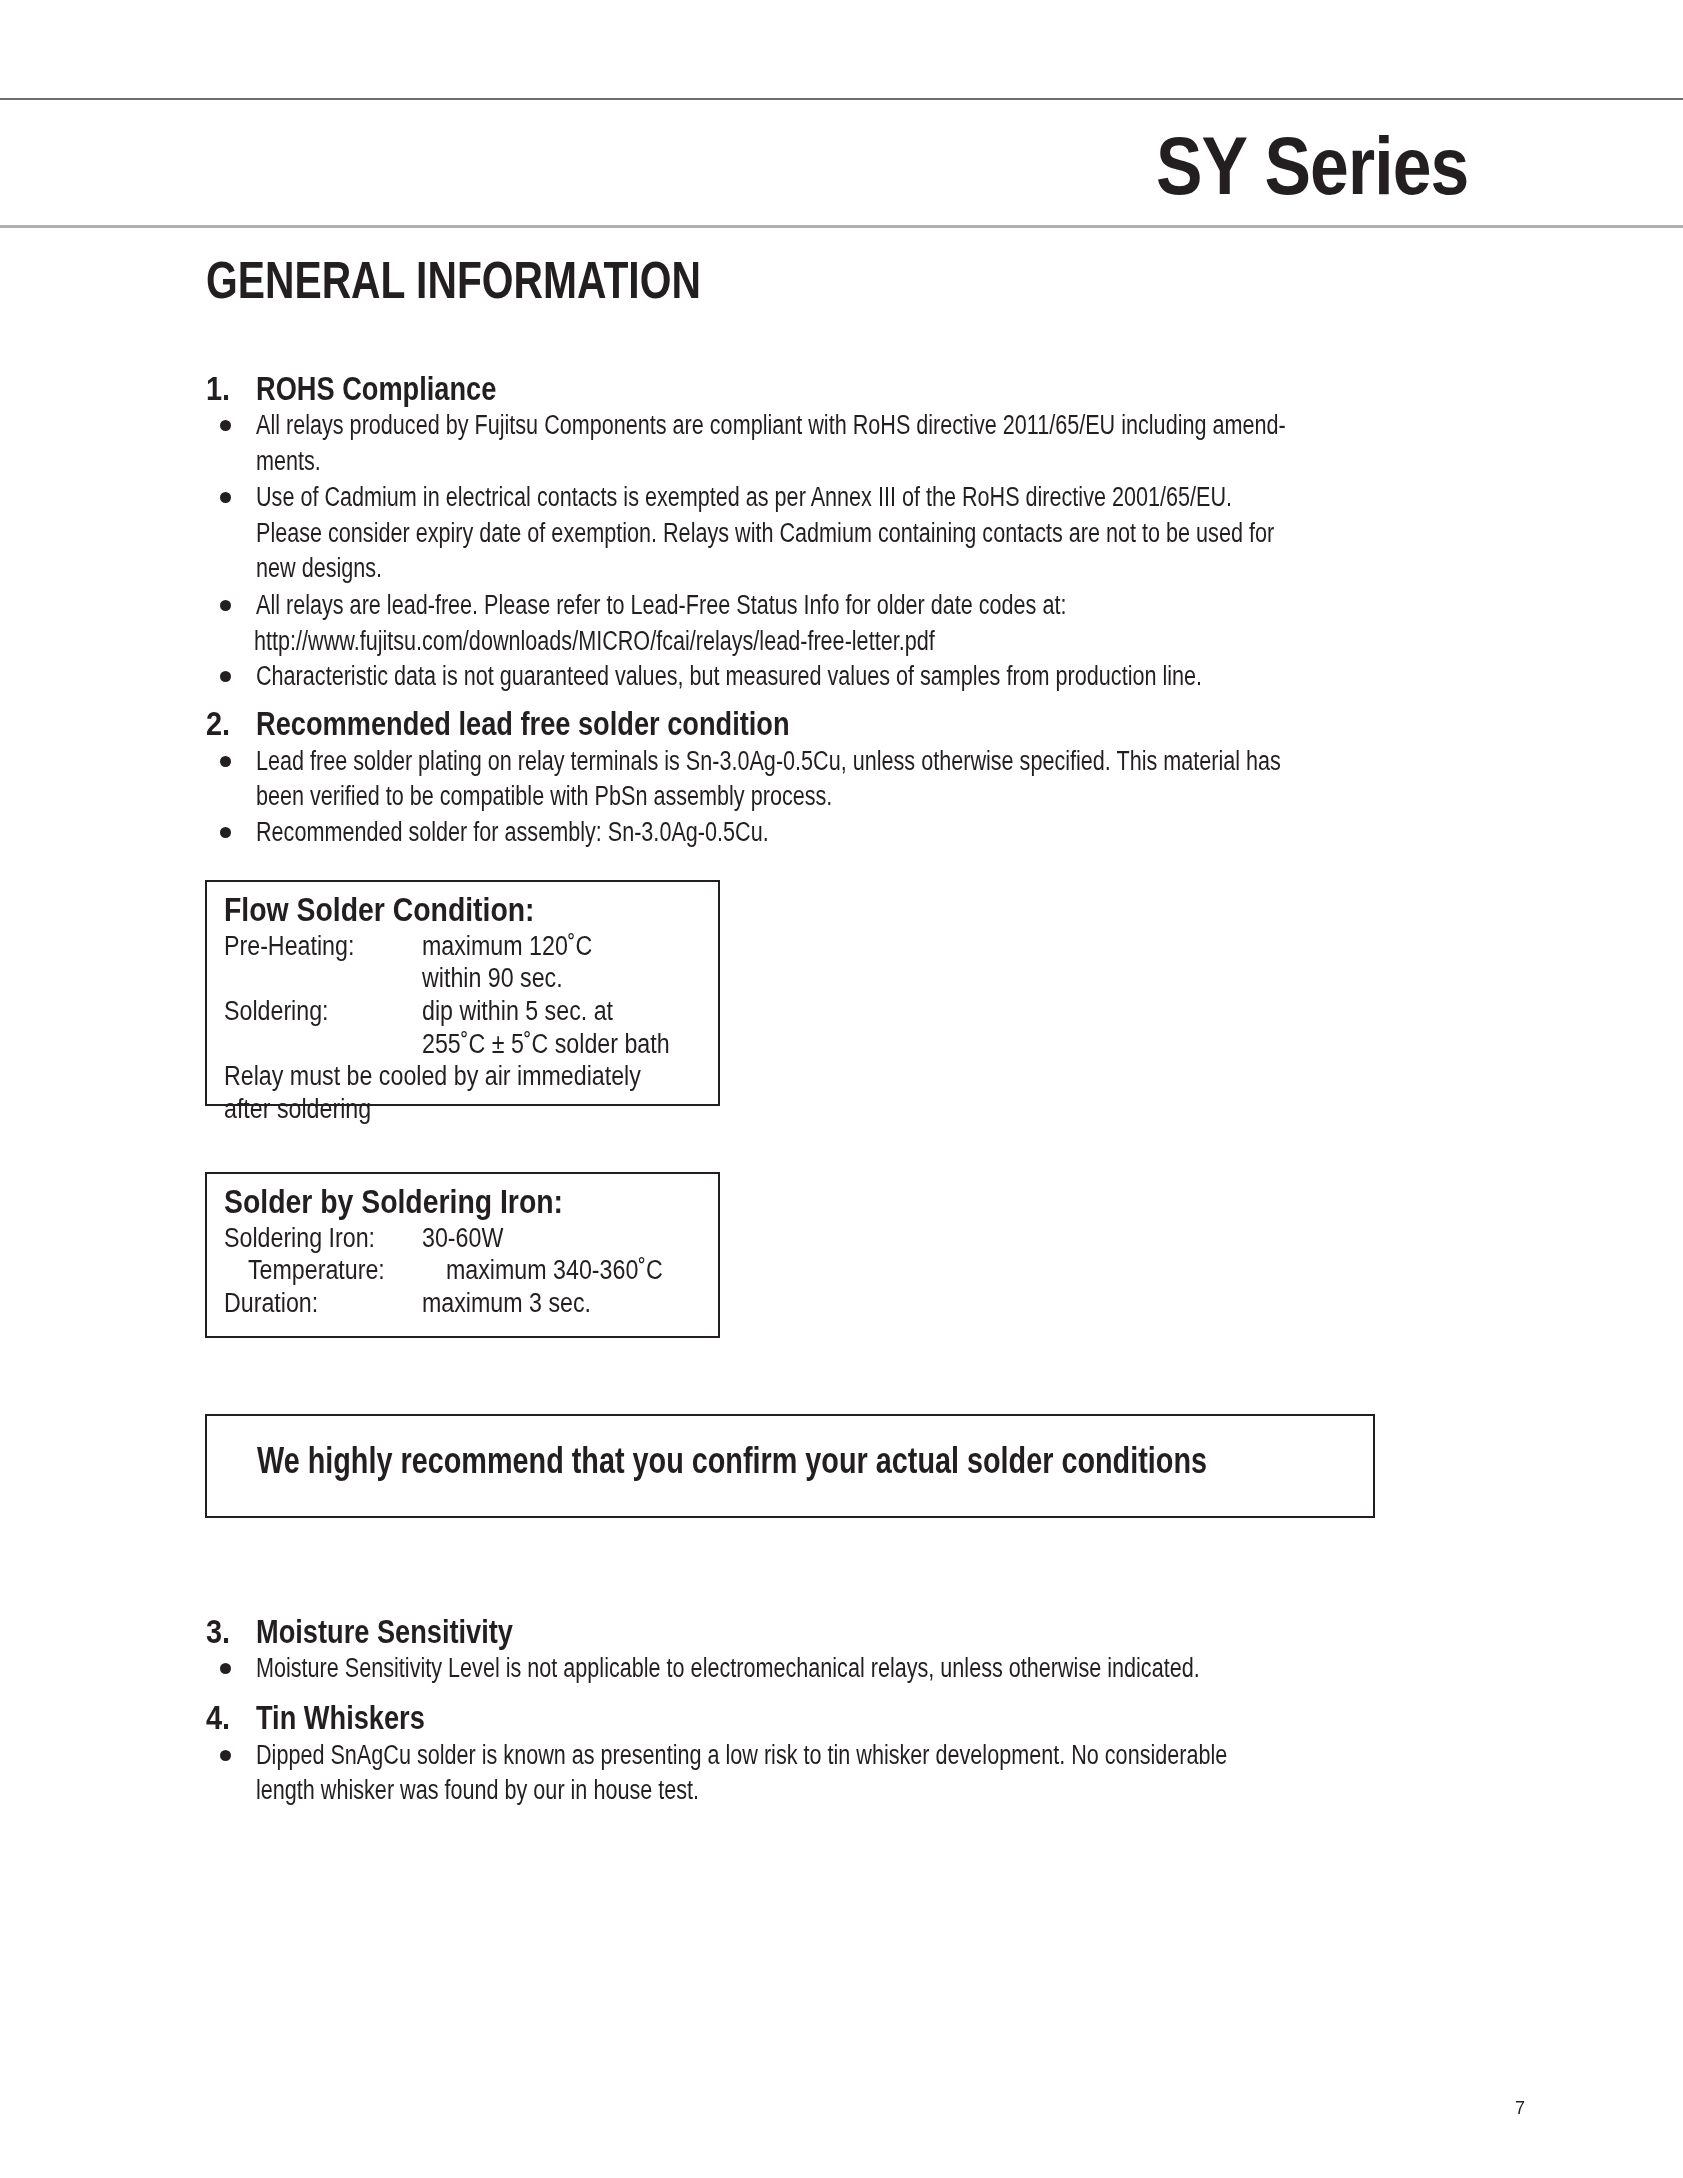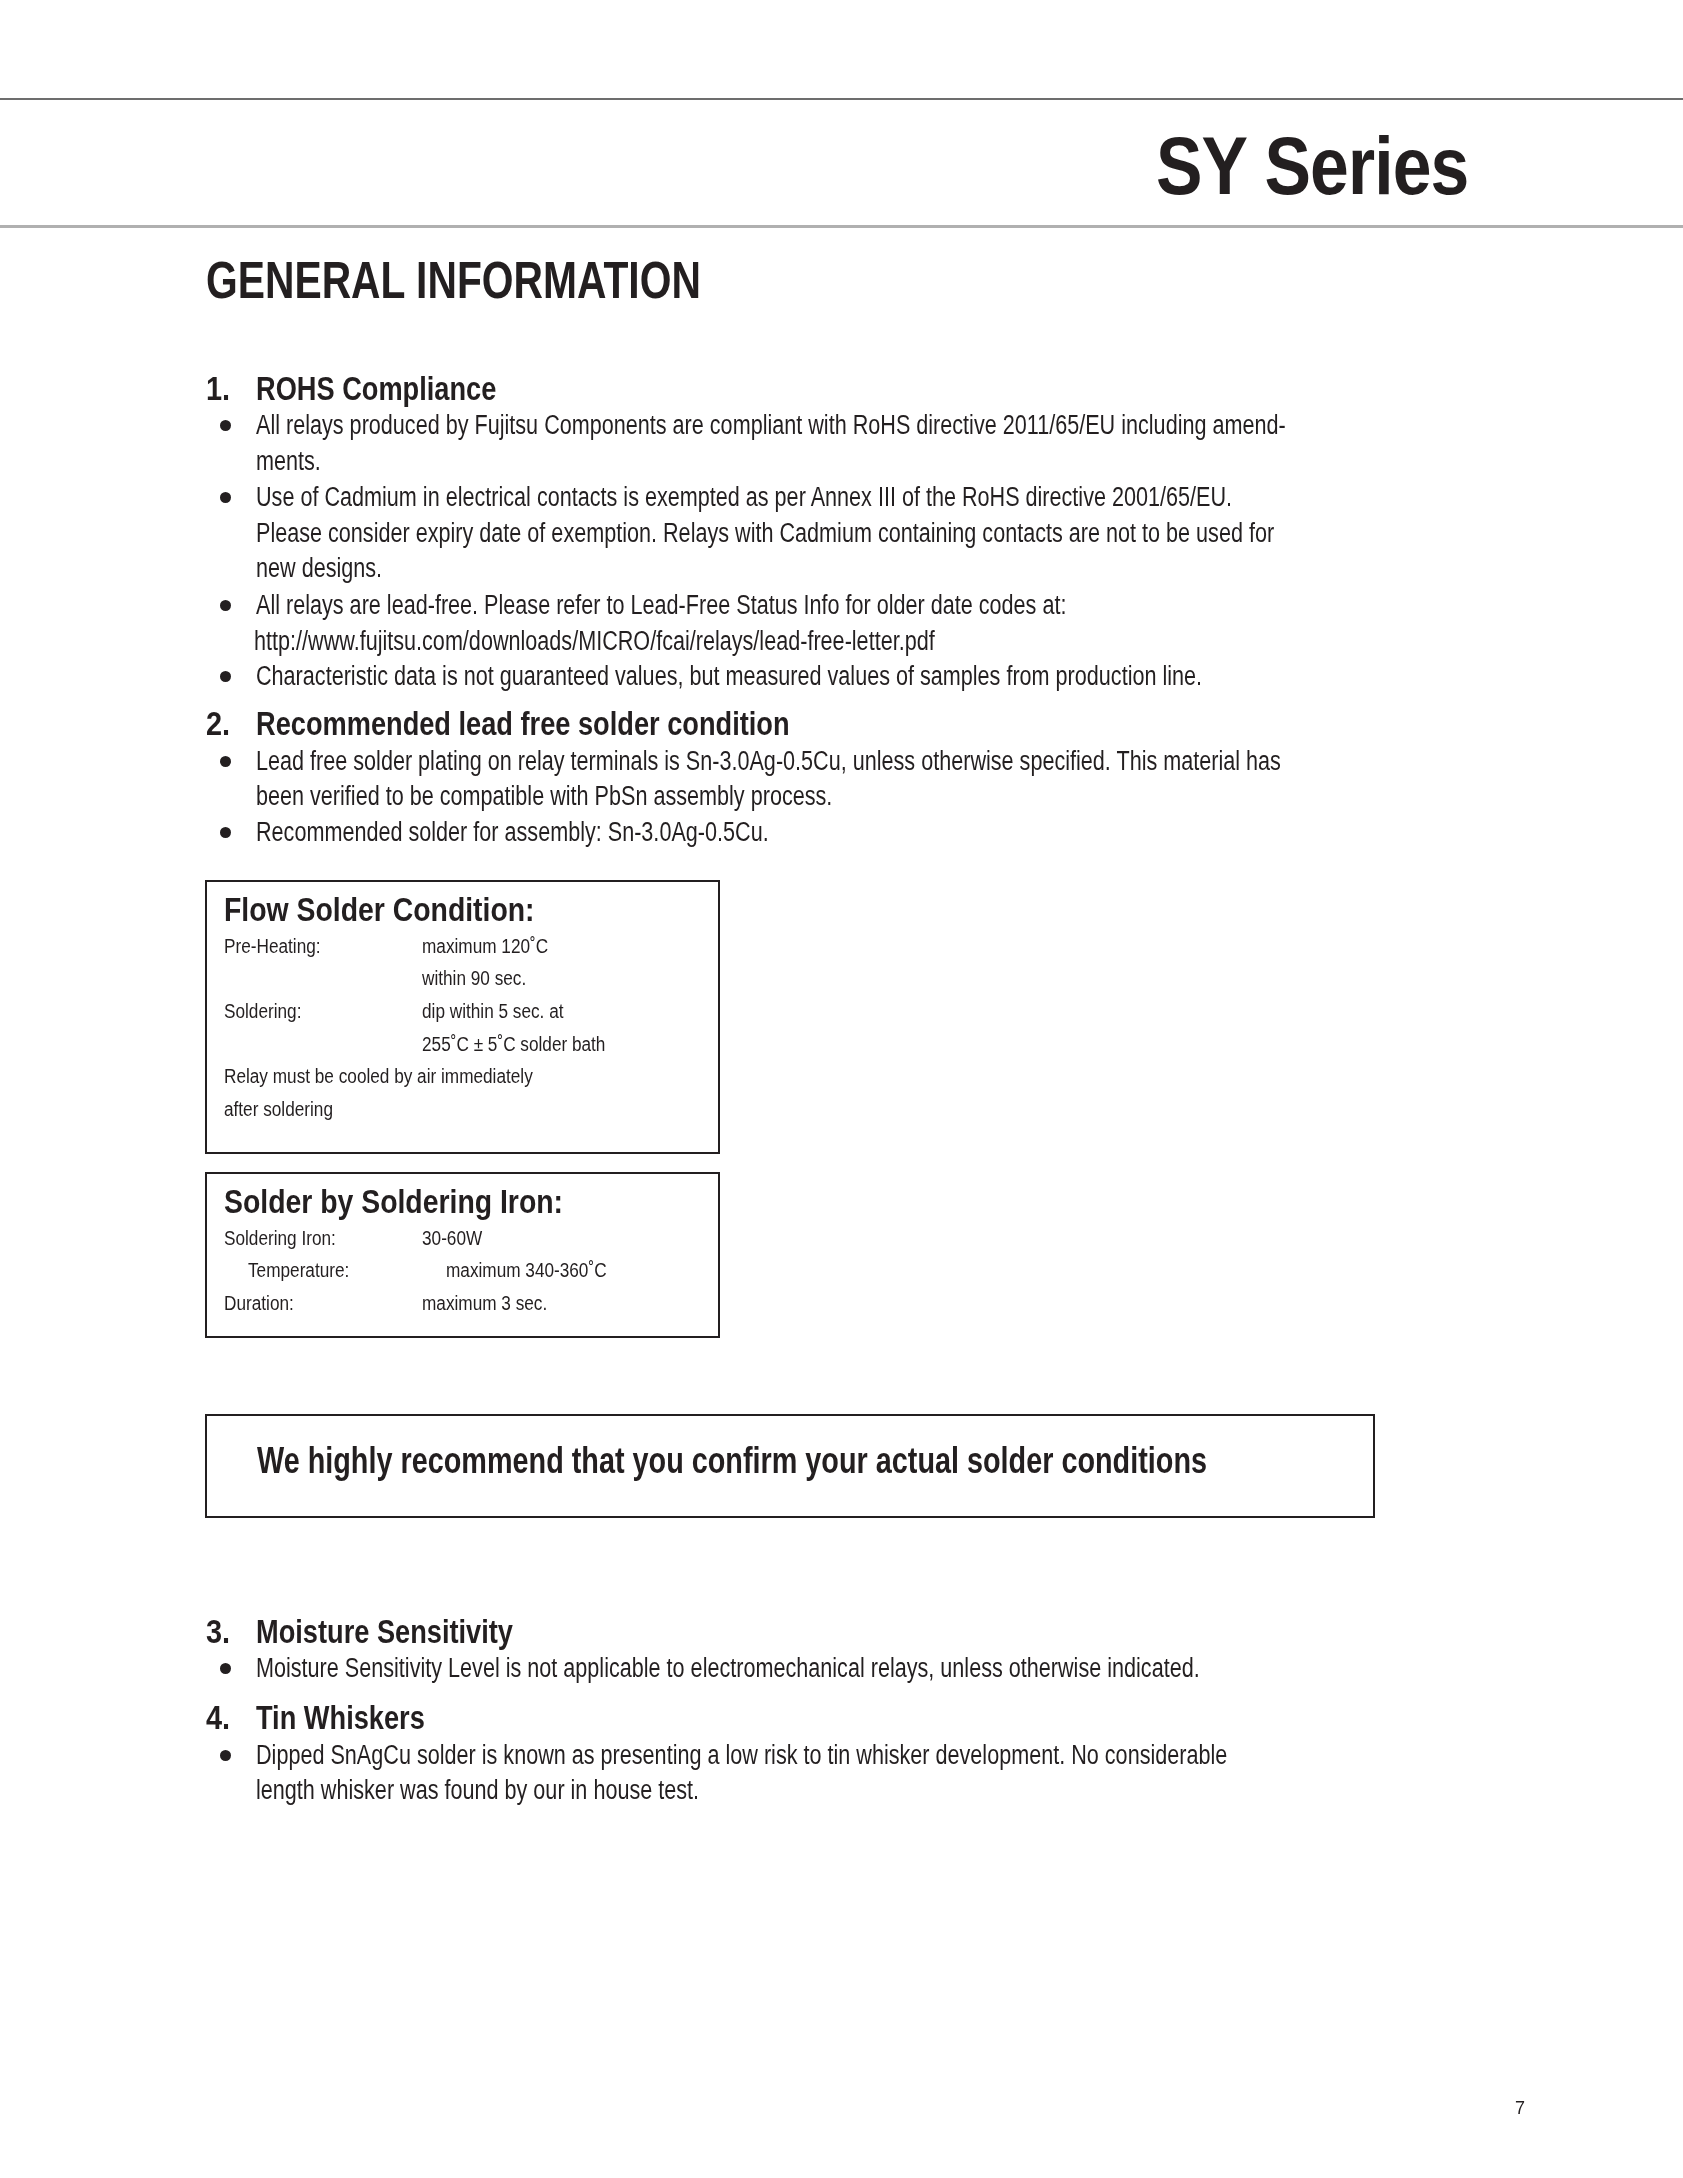--- a/index.html
+++ b/index.html
@@ -35,21 +35,21 @@
   .bl .t { position: absolute; left: 50px; top: 0; display: inline-block; transform: scaleX(0.80); transform-origin: left center; }
   .bl.url .t { left: 48px; }
 
   .box {
     position: absolute; border: 2px solid #231f20; box-sizing: border-box;
   }
   .box-title {
     position: absolute; left: 17px; font-size: 33px; font-weight: bold; line-height: 40px;
     transform: scaleX(0.86); transform-origin: left top; white-space: nowrap;
   }
-  .box-row { position: absolute; left: 17px; height: 33px; line-height: 33px; font-size: 20px; white-space: nowrap; width: 495px; }
+  .box-row { position: absolute; left: 17px; height: 33px; line-height: 33px; font-size: 27px; white-space: nowrap; width: 495px; }
   .box-row .lbl { position: absolute; left: 0; top: 0; display: inline-block; transform: scaleX(0.86); transform-origin: left center; }
   .box-row .val { position: absolute; left: 198px; top: 0; display: inline-block; transform: scaleX(0.86); transform-origin: left center; }
   .box-row .full { position: absolute; left: 0; top: 0; display: inline-block; transform: scaleX(0.86); transform-origin: left center; }
 
   .callout-text {
     position: absolute; left: 50px; top: 20px; font-size: 36px; font-weight: bold; line-height: 50px;
     transform: scaleX(0.80); transform-origin: left top; white-space: nowrap;
   }
 
   .page-num { position: absolute; left: 1515px; top: 2096px; font-size: 18px; line-height: 24px; font-family: "Liberation Sans", sans-serif; color: #231f20; }
@@ -105,21 +105,21 @@
   <span class="t">Lead free solder plating on relay terminals is Sn-3.0Ag-0.5Cu, unless otherwise specified. This material has</span>
 </div>
 <div class="bl" style="top:778px;">
   <span class="t">been verified to be compatible with PbSn assembly process.</span>
 </div>
 <div class="bl" style="top:814px;">
   <span class="dot"></span>
   <span class="t">Recommended solder for assembly: Sn-3.0Ag-0.5Cu.</span>
 </div>
 
-<div class="box" style="left:205px; top:880px; width:515px; height:274px;">
+<div class="box" style="left:205px; top:880px; width:515px; height:226px;">
   <div class="box-title" style="top:8px;">Flow Solder Condition:</div>
   <div class="box-row" style="top:48px;">
     <span class="lbl">Pre-Heating:</span>
     <span class="val">maximum 120˚C</span>
   </div>
   <div class="box-row" style="top:80px;text-align:right;">
     <span class="lbl"></span>
     <span class="val">within 90 sec.</span>
   </div>
   <div class="box-row" style="top:113px;">

